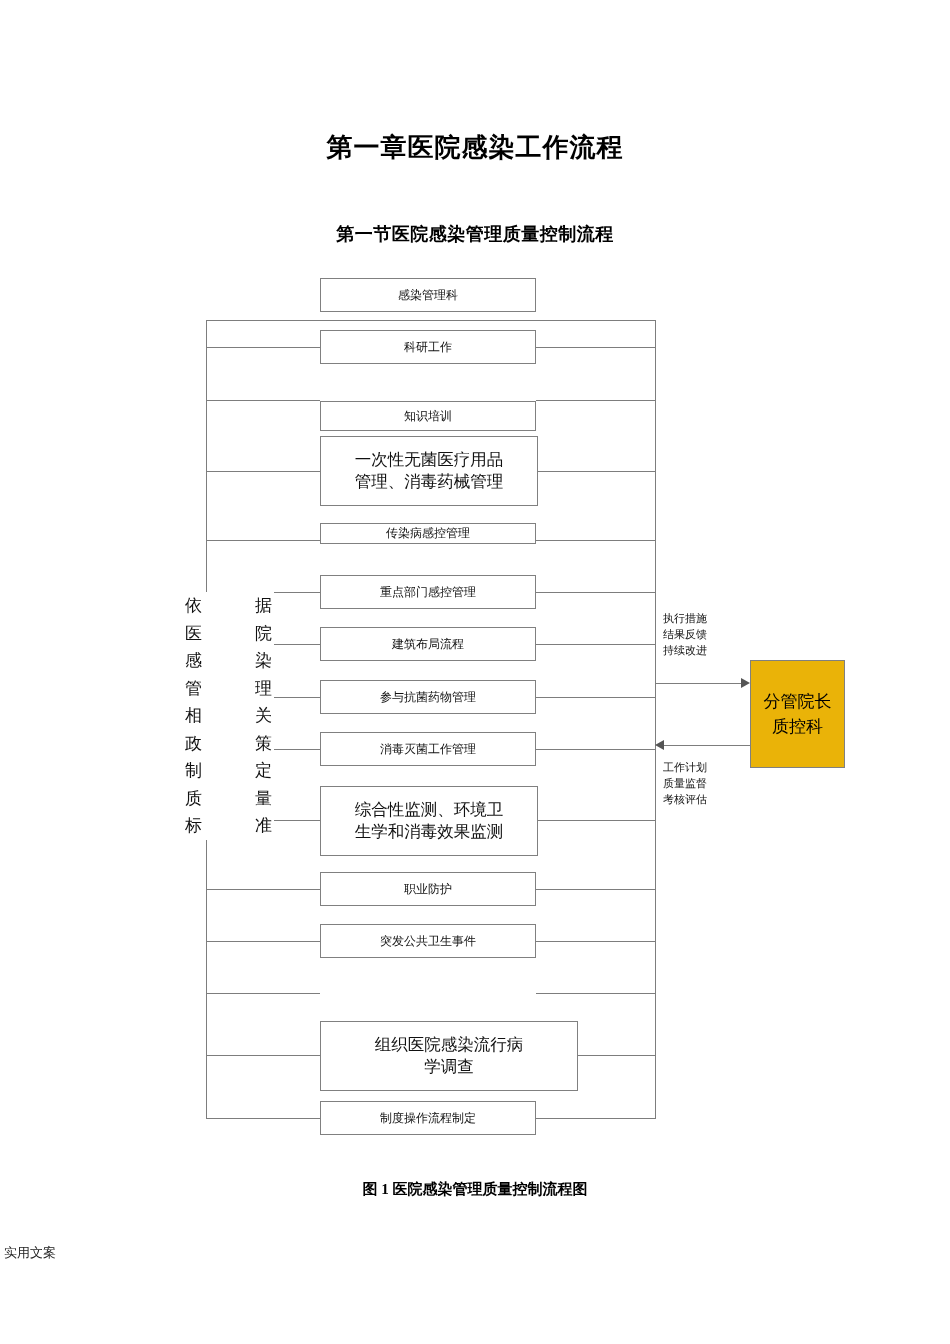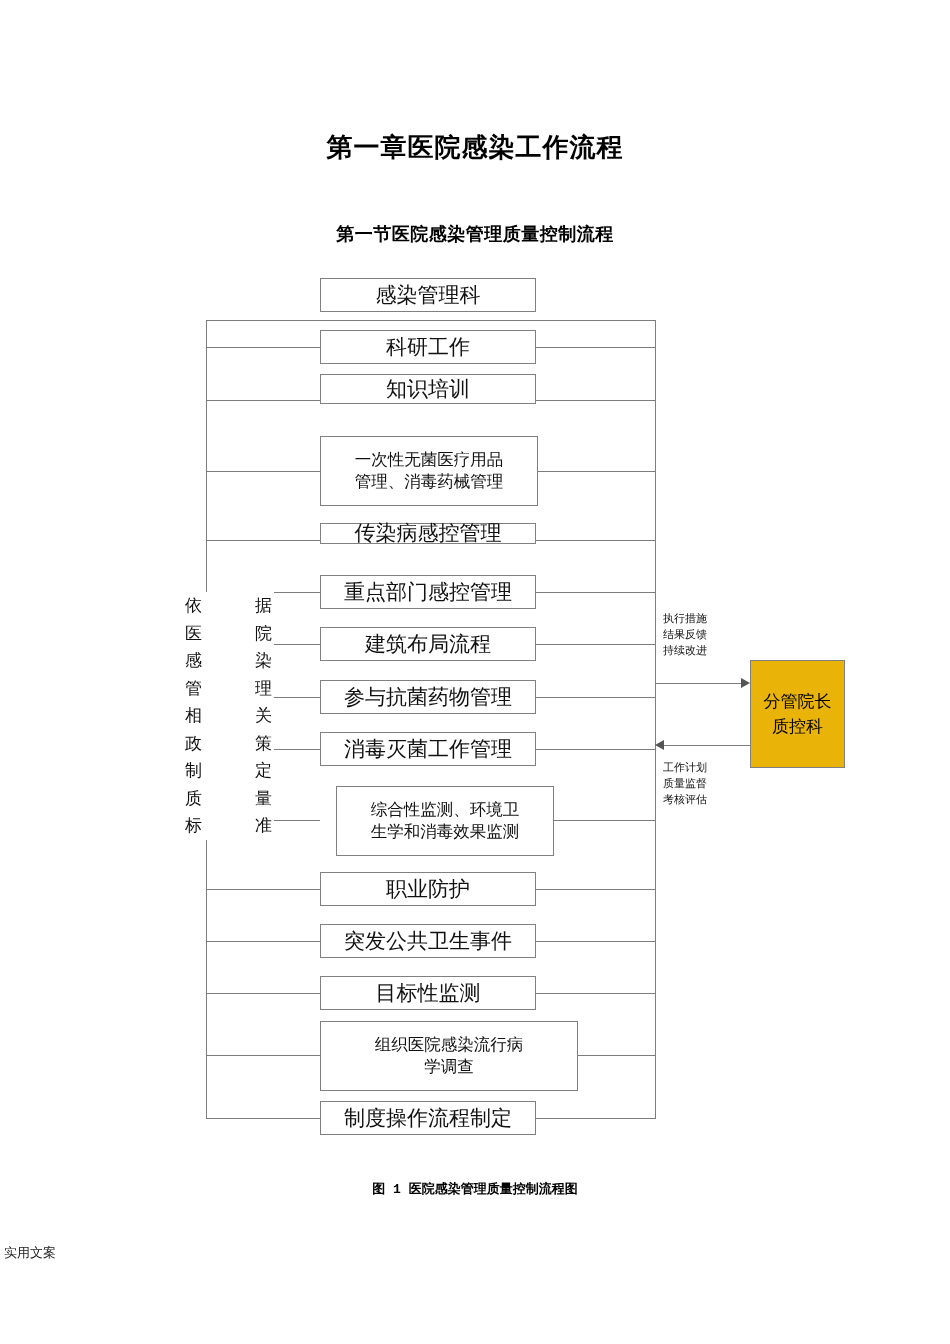--- a/index.html
+++ b/index.html
@@ -71,21 +71,21 @@
   
   .node {
     position: absolute;
     box-sizing: border-box;
     border: 1px solid #808080;
     background: #ffffff;
     display: flex;
     align-items: center;
     justify-content: center;
     text-align: center;
-    font-size: 21px;
+    font-size: 12px;
     line-height: 1.35;
     color: #111;
     font-family: "Liberation Serif", "DejaVu Serif", serif;
     padding: 0 4px;
     white-space: pre-line;
     z-index: 3;
   }
   .node.two-line { font-size: 16.5px; }
 
   .side-node {
@@ -155,22 +155,22 @@
     border-right: 9px solid #555;
   }
 
   
   .caption {
     position: absolute;
     left: 0;
     top: 1180px;
     width: 950px;
     text-align: center;
-    font-family: Liberation Mono, monospace;
-    font-size: 13px;
+    font-family: Liberation Serif, serif;
+    font-size: 15px;
     font-weight: bold;
     color: #000;
   }
 
   
   .footer {
     position: absolute;
     left: 4px;
     top: 1245px;
     width: 64px;
@@ -221,33 +221,32 @@
     <div class="hline" style="left:536px; top:697px; width:120px;"></div>
     <div class="hline" style="left:536px; top:749px; width:120px;"></div>
     <div class="hline" style="left:538px; top:820px; width:118px;"></div>
     <div class="hline" style="left:536px; top:889px; width:120px;"></div>
     <div class="hline" style="left:536px; top:941px; width:120px;"></div>
     <div class="hline" style="left:536px; top:993px; width:120px;"></div>
     <div class="hline" style="left:538px; top:1055px; width:118px;"></div>
     <div class="hline" style="left:536px; top:1118px; width:120px;"></div>
 
     <div class="node" style="left:320px; top:330px; width:216px; height:34px;">科研工作</div>
-    <div class="node" style="left:320px; top:374px; width:216px; height:30px;">知识培训</div>
+    <div class="node" style="left:320px; top:401px; width:216px; height:30px;">知识培训</div>
     <div class="node two-line" style="left:320px; top:436px; width:218px; height:70px;">一次性无菌医疗用品
 管理、消毒药械管理</div>
     <div class="node" style="left:320px; top:523px; width:216px; height:21px;">传染病感控管理</div>
     <div class="node" style="left:320px; top:575px; width:216px; height:34px;">重点部门感控管理</div>
     <div class="node" style="left:320px; top:627px; width:216px; height:34px;">建筑布局流程</div>
     <div class="node" style="left:320px; top:680px; width:216px; height:34px;">参与抗菌药物管理</div>
     <div class="node" style="left:320px; top:732px; width:216px; height:34px;">消毒灭菌工作管理</div>
-    <div class="node two-line" style="left:336px; top:786px; width:218px; height:70px;">综合性监测、环境卫
+    <div class="node two-line" style="left:320px; top:786px; width:218px; height:70px;">综合性监测、环境卫
 生学和消毒效果监测</div>
     <div class="node" style="left:320px; top:872px; width:216px; height:34px;">职业防护</div>
     <div class="node" style="left:320px; top:924px; width:216px; height:34px;">突发公共卫生事件</div>
-    <div class="node" style="left:320px; top:976px; width:216px; height:34px;">目标性监测</div>
     <div class="node two-line" style="left:320px; top:1021px; width:258px; height:70px;">组织医院感染流行病
 学调查</div>
     <div class="node" style="left:320px; top:1101px; width:216px; height:34px;">制度操作流程制定</div>
 
     <div class="criteria" style="left:140px; top:592px;">
       <div class="criteria-col" style="white-space: pre-line; writing-mode: horizontal-tb; word-break: break-all; width:19px;">据院染理关策定量准</div>
       <div class="criteria-col" style="white-space: pre-line; writing-mode: horizontal-tb; word-break: break-all; width:19px;">依医感管相政制质标</div>
     </div>
 
     <div class="annot" style="left:663px; top:611px; width:84px;">执行措施

